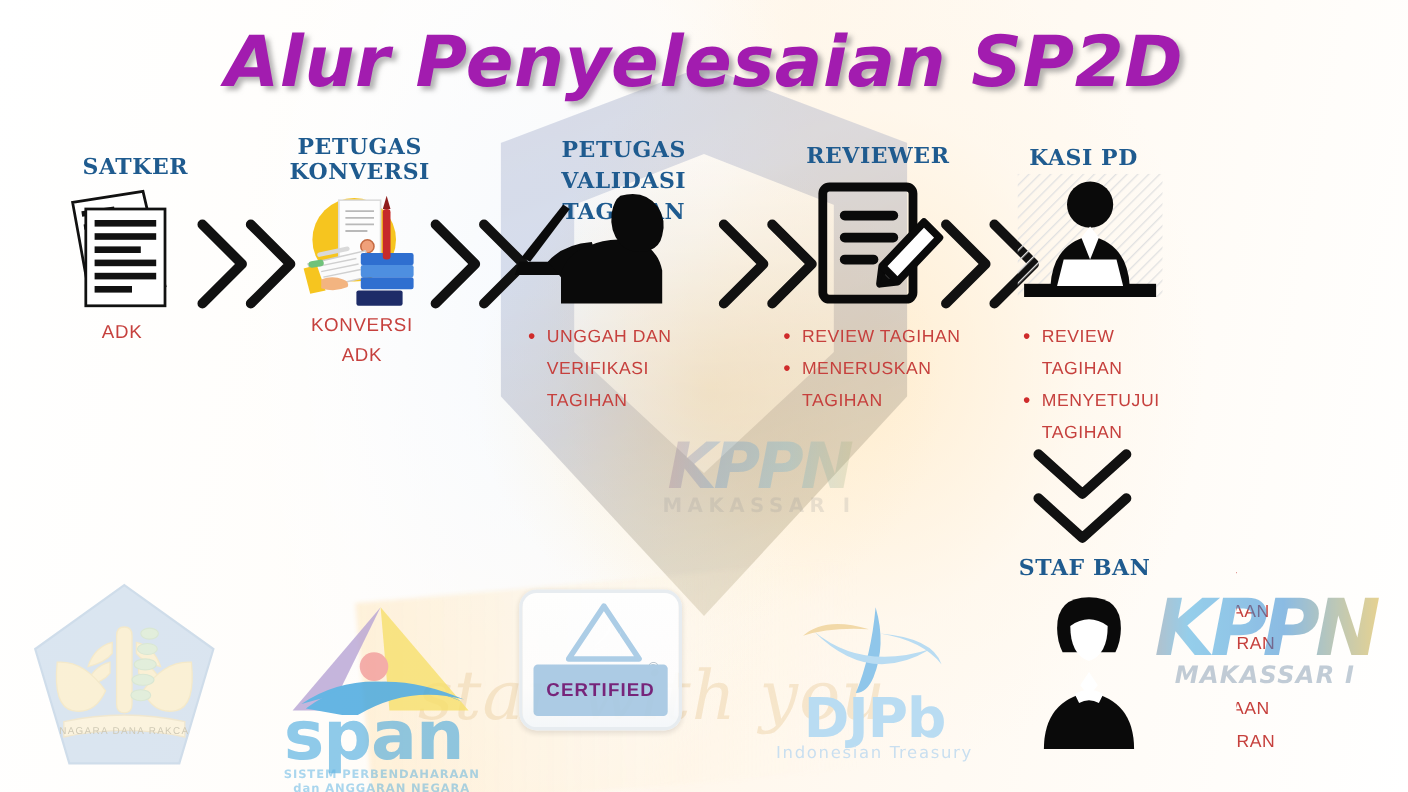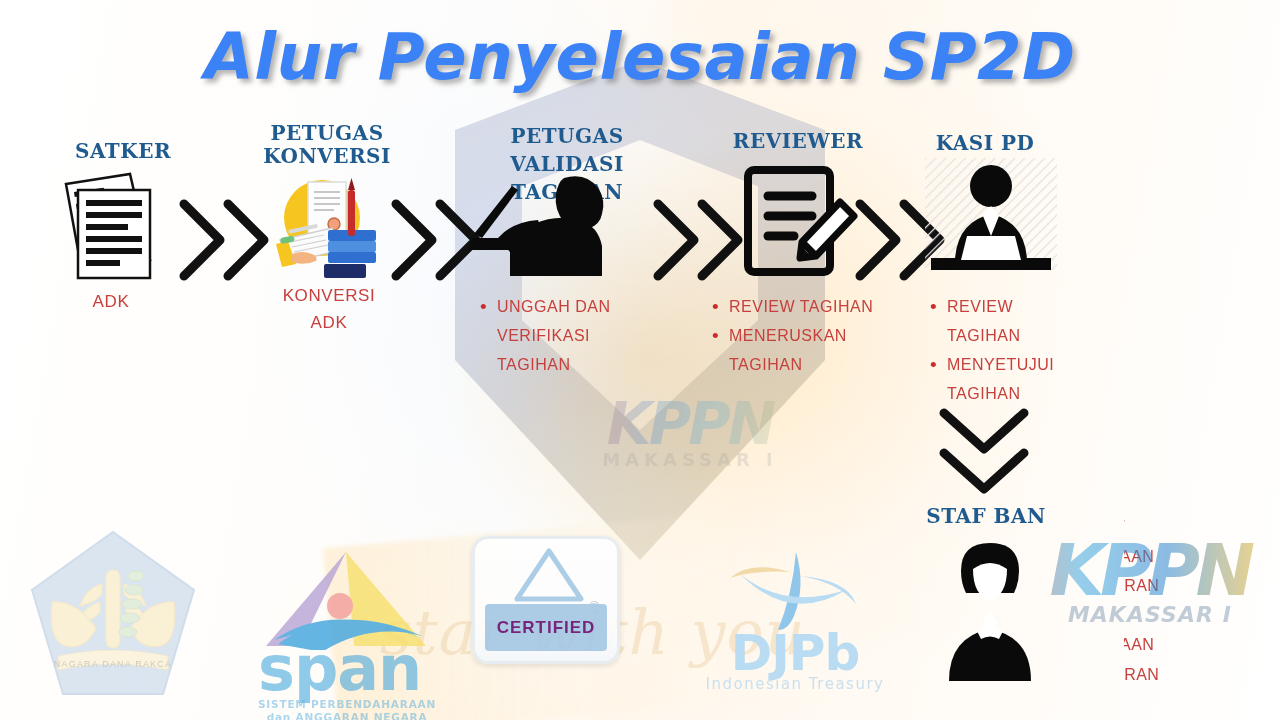--- a/index.html
+++ b/index.html
@@ -100,21 +100,21 @@
     white-space: nowrap; letter-spacing: 1px;
   }
 
   
   .title {
     position: absolute; left: 0; top: 20px; width: 1280px;
     text-align: center;
     font-family: "DejaVu Sans", sans-serif;
     font-weight: bold; font-style: italic;
     font-size: 64px; letter-spacing: .5px;
-    color: #3b82f6;
+    color: #a21caf;
     text-shadow: 4px 4px 5px rgba(120,120,120,.55);
   }
 
   
   .node { position: absolute; }
   .node-head {
     font-family: "DejaVu Serif", serif;
     font-weight: bold; font-size: 20px; letter-spacing: .5px;
     color: #1f5b8f; text-align: center; line-height: 1.15;
     white-space: pre-line;

